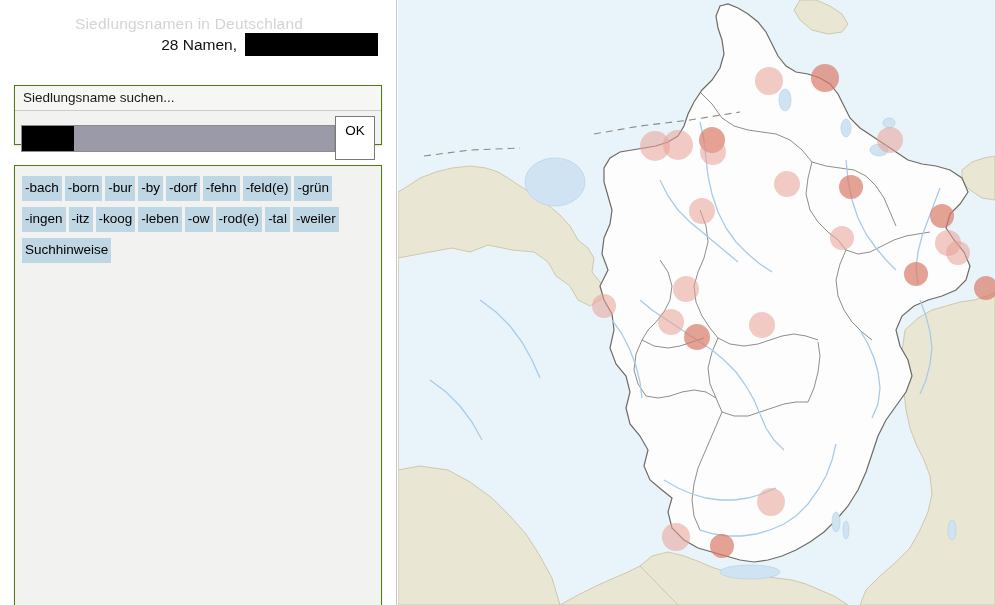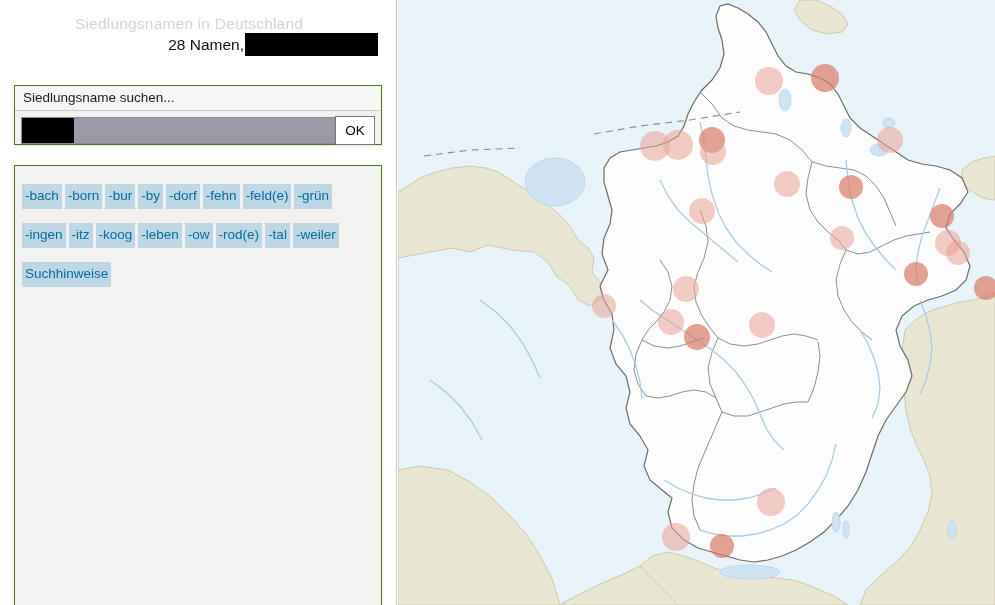--- a/index.html
+++ b/index.html
@@ -21,21 +21,21 @@
   #header-block { position:absolute; left:0; top:14px; width:382px; text-align:center; }
   #app-title {
     font-size:15.5px; color:#d4d4d4; letter-spacing:.2px;
     padding-right:4px; line-height:19px; white-space:nowrap;
   }
   #count-line {
     font-size:15.5px; color:#111; line-height:22px;
     padding-right:4px; white-space:nowrap;
     display:flex; justify-content:flex-end; align-items:center;
   }
-  #count-text { padding-right:1px; }
+  #count-text { padding-right:8px; }
   #redaction-title { display:inline-block; width:133px; height:23px; background:#000; }
 
   .panel {
     position:absolute; background:#f2f2f0;
     border:1px solid #4d7c0f;
     box-shadow: 0 1px 2px rgba(0,0,0,.13);
     box-sizing:border-box;
   }
   .panel-head {
     background:#f6f6f4; border-bottom:1px solid #ccccca;
@@ -46,31 +46,31 @@
   #search-panel { left:14px; top:85px; width:368px; height:60px; }
   #search-row { display:flex; align-items:center; padding:5px 6px 0 6px; }
   #search-input-wrap {
     position:relative; flex:1 1 auto; height:27px;
     border:1px solid #8d8d8d; background:#9a9aa8; box-sizing:border-box;
     display:flex; align-items:stretch;
   }
   #search-redaction { width:52px; background:#000; }
   #search-value-fill { flex:1 1 auto; background:#9a9aa8; }
   #ok-button {
-    width:40px; height:29px; 
+    width:40px; height:44px; 
     background:#ffffff; border:1px solid #7a7a7a;
     font-size:13.5px; color:#000; line-height:27px; text-align:center;
     box-sizing:border-box; cursor:pointer;
   }
 
   #suggest-panel { left:14px; top:165px; width:368px; height:448px; }
   #tag-area { padding:6px 6px 8px 7px; line-height:22px; }
   .tag {
-    display:inline-block; background:#bfd7e4; color:#0369a1;
-    font-size:13.5px; padding:1px 3px 2px 3px; margin:12px 3px 2px 0;
+    display:inline-block; background:#bfd7e4; color:#000000;
+    font-size:13.5px; padding:1px 3px 2px 3px; margin:4px 3px 2px 0;
     cursor:pointer; white-space:nowrap;
   }
 
   
   #map-pane {
     position:absolute; left:398px; top:0; width:597px; height:605px;
     background:#e9f3fa; overflow:hidden;
   }
   #map-pane svg { display:block; }
   .marker { fill:#e8a095; fill-opacity:.55; }

